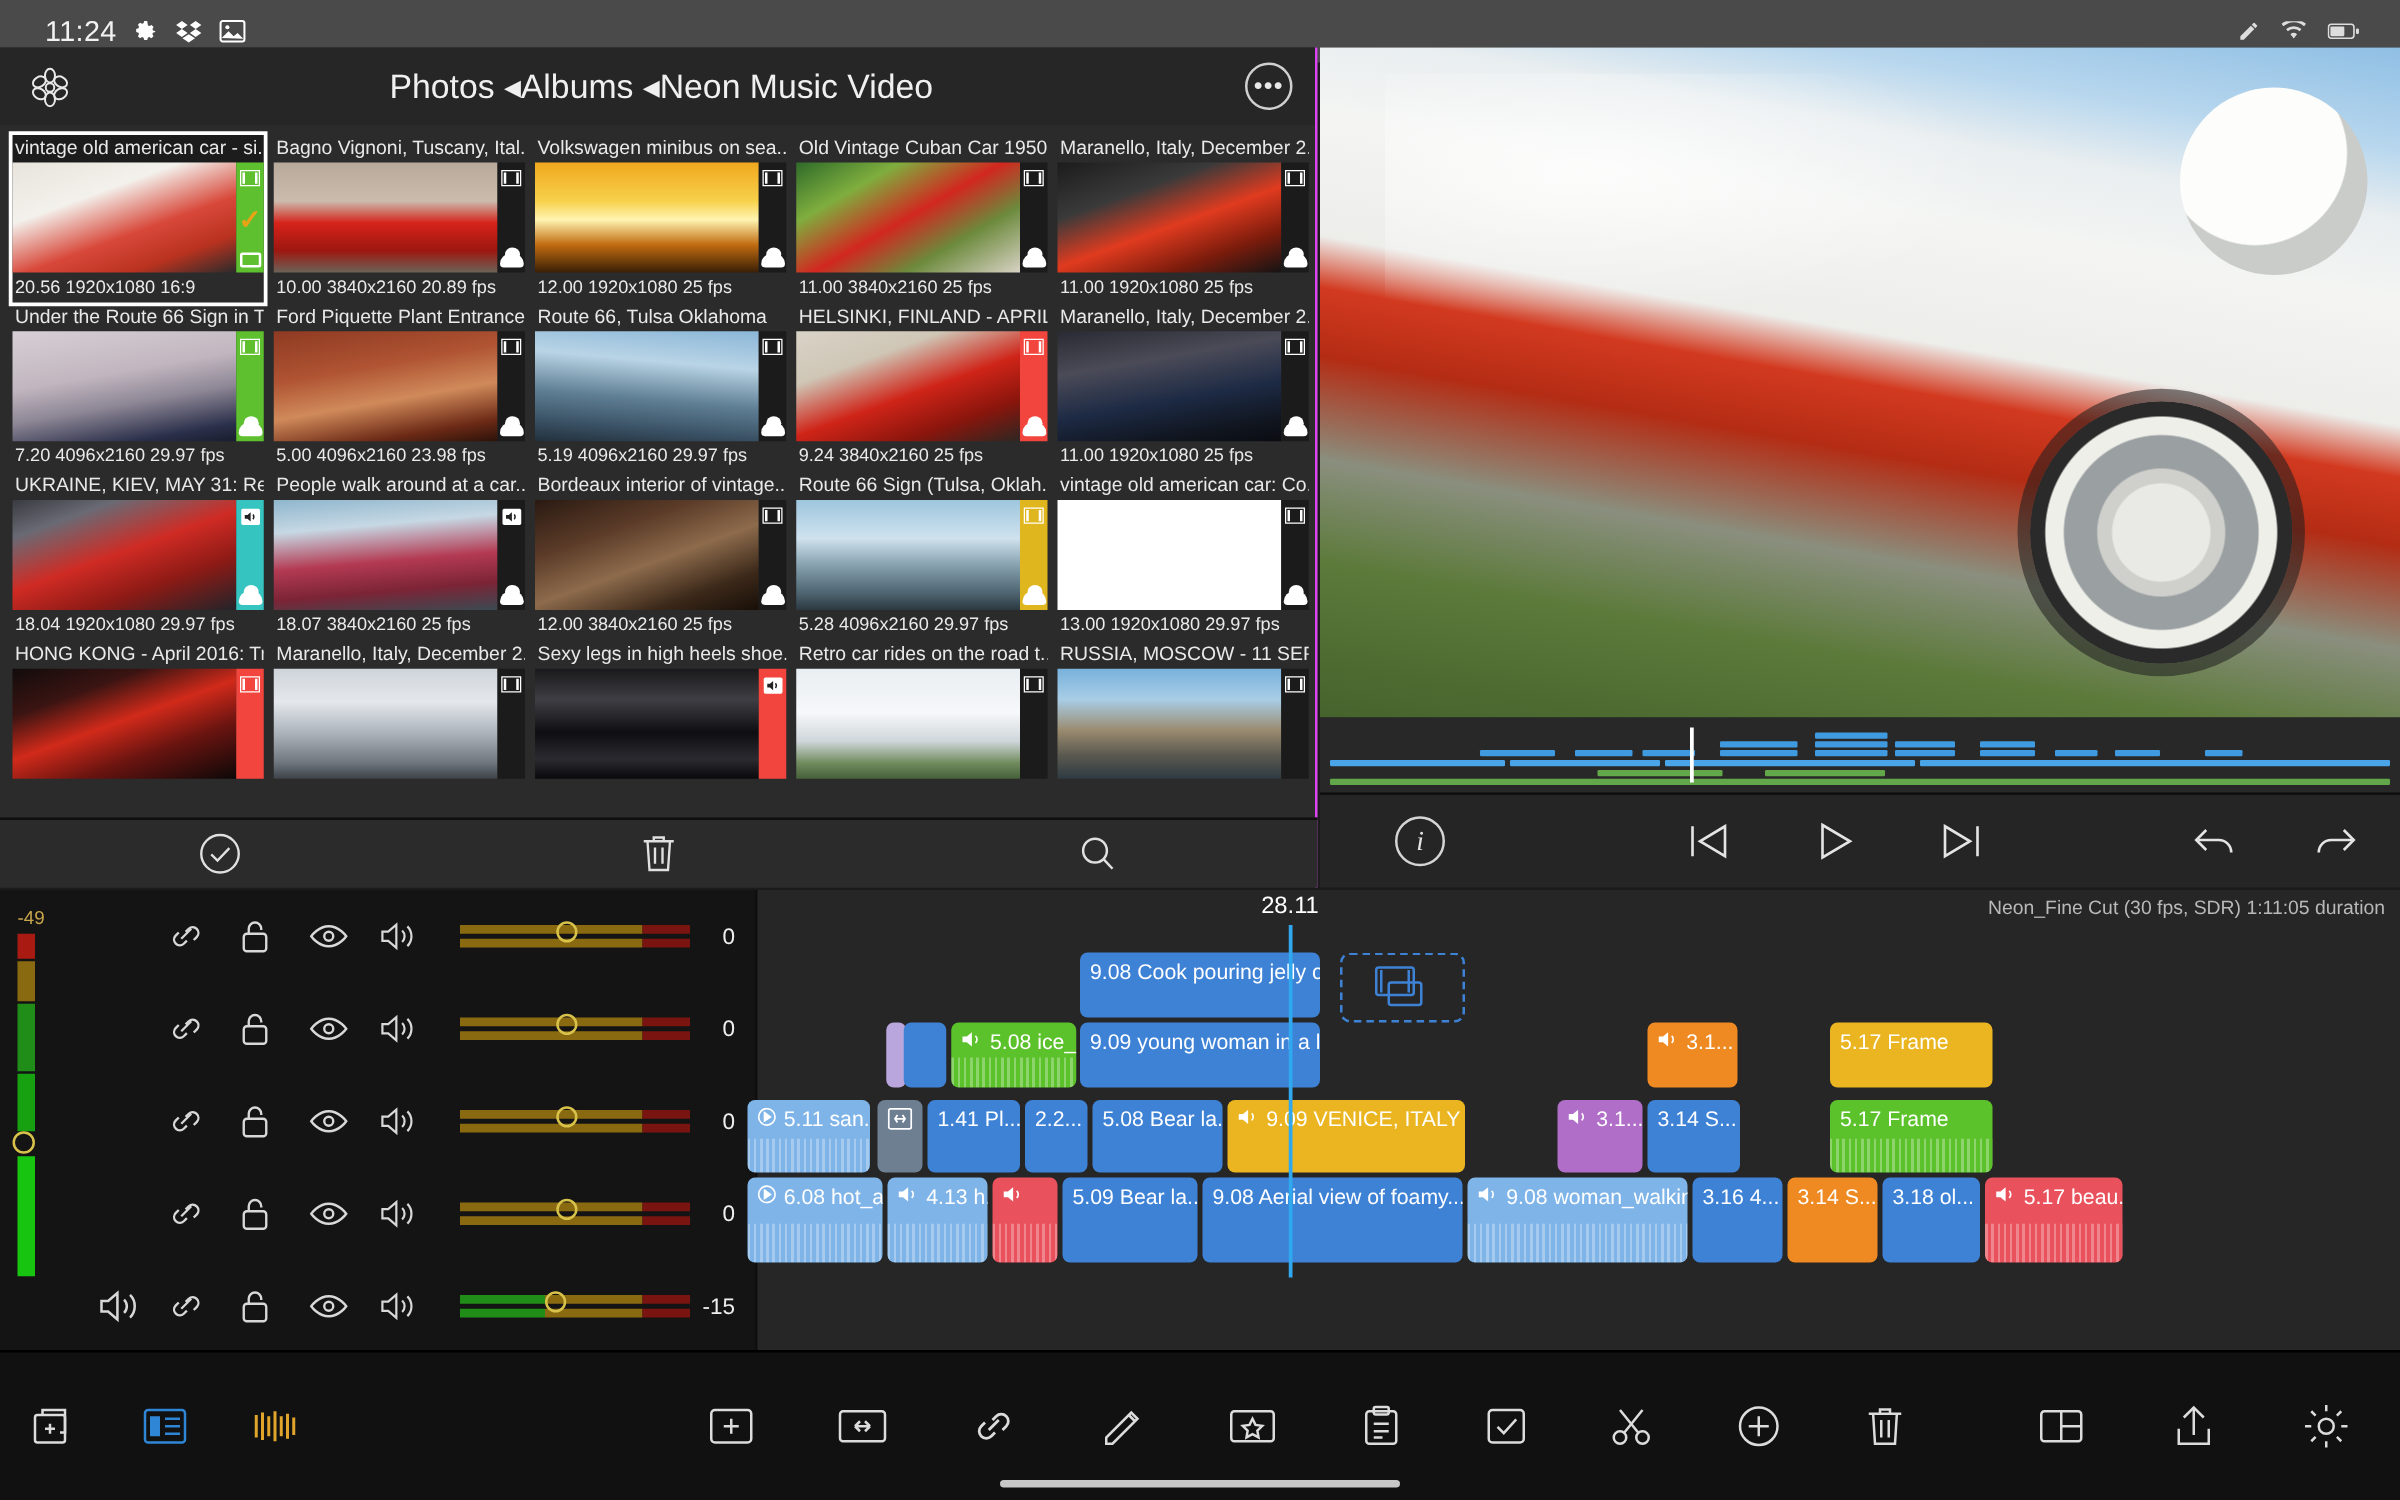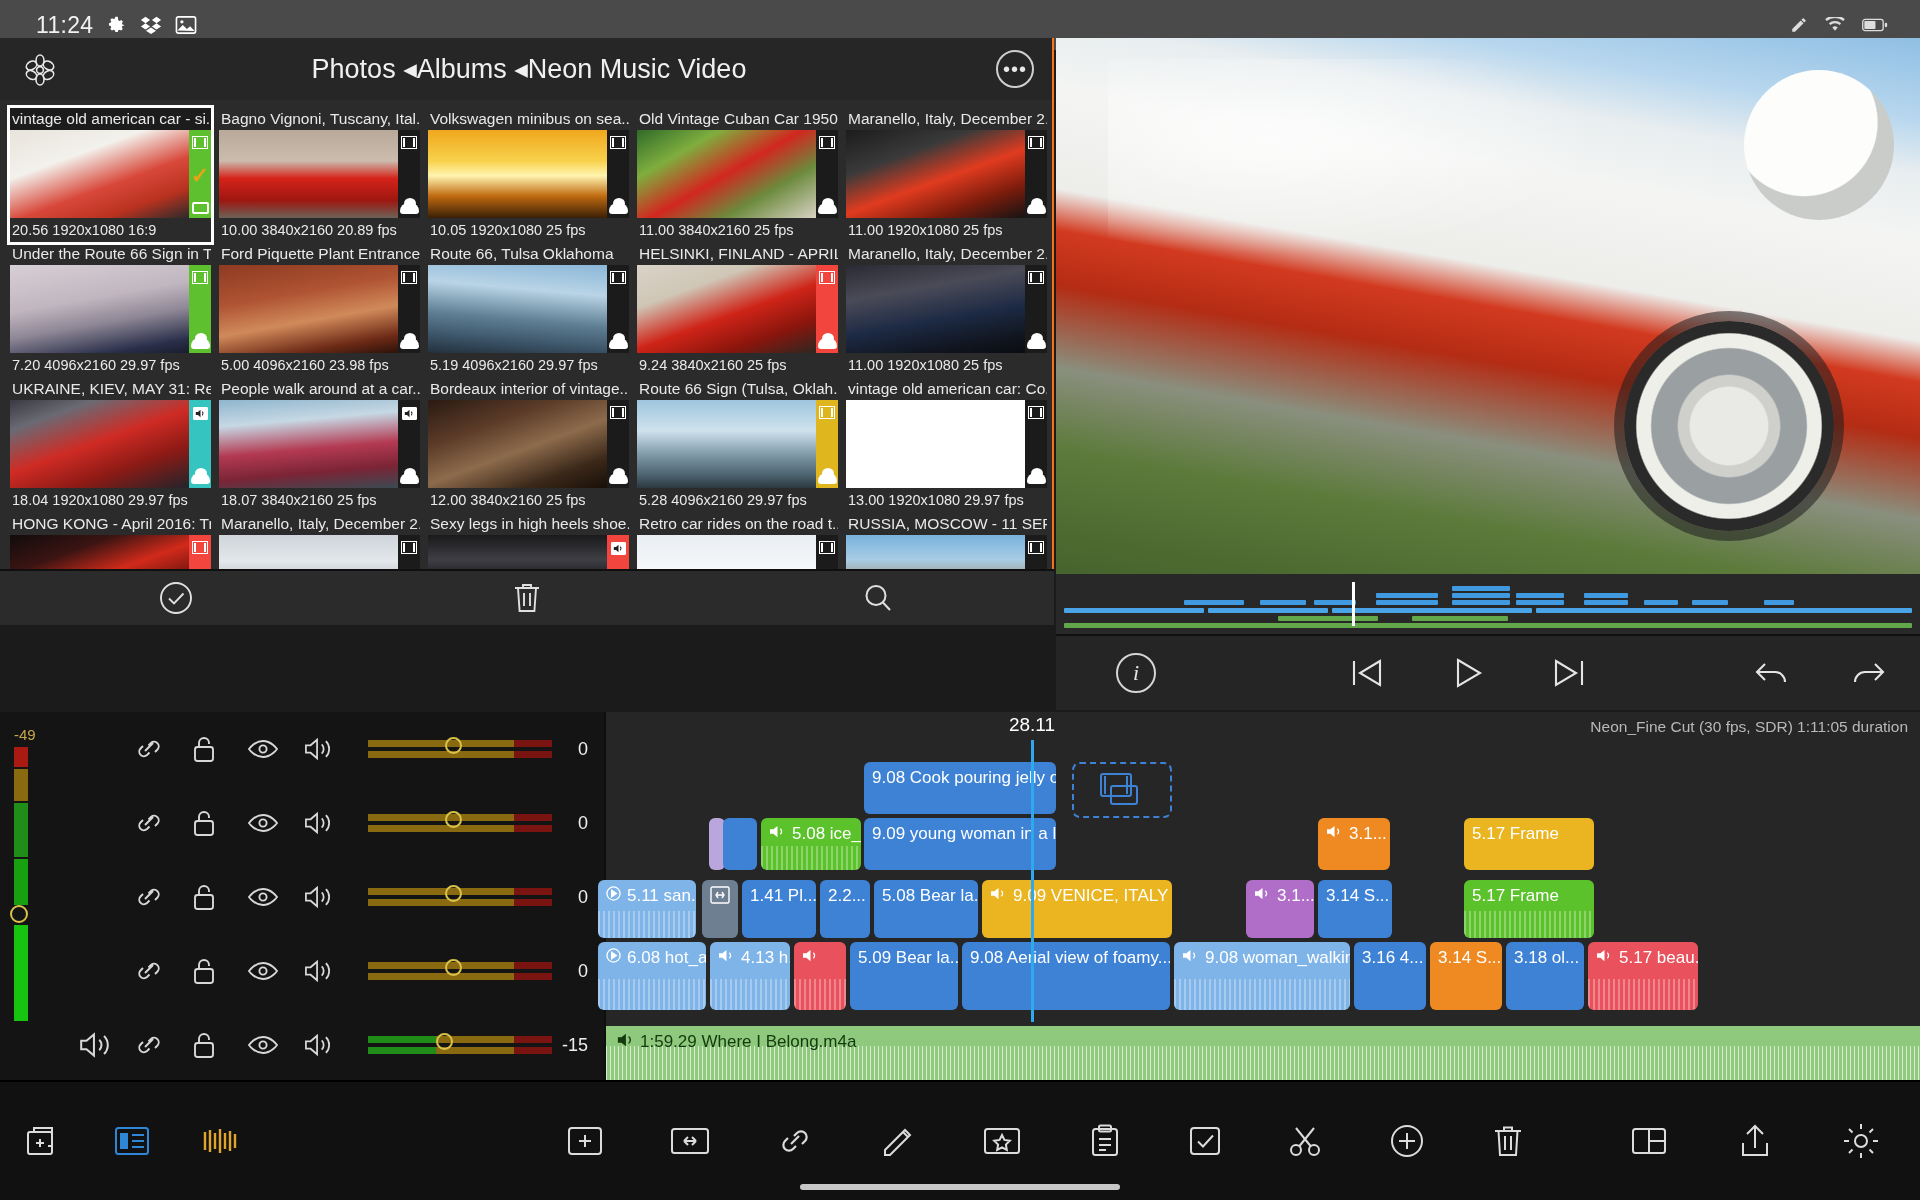--- a/index.html
+++ b/index.html
@@ -18,22 +18,22 @@
     background: #4a4a4a; display: flex; align-items: center;
     padding: 0 16px; color: #f2f2f2;
   }
   .status-left { display: flex; align-items: center; gap: 12px; margin-left: 20px; }
   .status-time { font-size: 23px; letter-spacing: .3px; }
   .status-right { margin-left: auto; display: flex; align-items: center; gap: 16px; margin-right: 16px; }
   .sicon { display: inline-flex; align-items: center; justify-content: center; }
 
   
   .browser {
-    position: absolute; left: 0; top: 38px; width: 1054px; height: 587px;
-    background: #2b2b2b; border-right: 2px solid #f97316;
+    position: absolute; left: 0; top: 38px; width: 1054px; height: 672px;
+    background: #2b2b2b; border-right: 2px solid #d946ef;
   }
   .browser-head {
     height: 62px; display: flex; align-items: center; padding: 0 18px;
     background: #262626;
   }
   .browser-title {
     flex: 1; text-align: center; color: #f0f0f0; font-size: 27px;
     white-space: nowrap; overflow: hidden;
   }
   .flower-btn { width: 44px; height: 44px; display:flex; align-items:center; justify-content:center; }
@@ -364,21 +364,21 @@
           </div>
           <div class="cell">
             <div class="cell-title">Volkswagen minibus on sea...</div>
             <div class="thumbwrap">
               <div class="thumb ph3"></div>
               <div class="badge-col dark">
                 <span class="film-ic"></span>
                 <span class="cloud-ic"></span>
               </div>
             </div>
-            <div class="meta">10.05  1920x1080  25 fps</div>
+            <div class="meta">12.00  1920x1080  25 fps</div>
           </div>
           <div class="cell">
             <div class="cell-title">Old Vintage Cuban Car 1950...</div>
             <div class="thumbwrap">
               <div class="thumb ph4"></div>
               <div class="badge-col dark">
                 <span class="film-ic"></span>
                 <span class="cloud-ic"></span>
               </div>
             </div>
@@ -925,30 +925,20 @@
       <div class="playhead" id="playhead" style="left:425px;height:282px;"></div>
       <div class="drop-target" id="drop-target" style="left: 466px; top: 22px; width: 100px; height: 56px;">
         <span>
           <svg width="46" height="36" viewBox="0 0 46 36" fill="none" stroke="#3e82d6" stroke-width="2">
             <rect x="2" y="2" width="30" height="22" rx="2"></rect>
             <path d="M6 4v18M28 4v18"></path>
             <rect x="12" y="14" width="26" height="18" rx="2"></rect>
           </svg>
         </span>
       </div>
-      <div class="tl-audio-row">
-        <div class="tl-audio-wave"></div>
-        <span style="position:relative;z-index:2;">
-          <svg width="18" height="16" viewBox="0 0 20 18" fill="#143a0d">
-              <path d="M2 6h4l5-4v14l-5-4H2V6z"></path>
-              <path d="M14 5a5 5 0 010 8" fill="none" stroke="#143a0d" stroke-width="1.6"></path>
-            </svg>
-        </span>
-        <span style="position:relative;z-index:2;">1:59.29 Where I Belong.m4a</span>
-      </div>
     <div class="clip blue" style="left: 258px; top: 22px; width: 192px; height: 52px;">
           <span style="position:relative;z-index:2;">9.08 Cook pouring jelly o ..</span>
         </div>
         <div class="clip lavender" style="left: 103px; top: 78px; width: 10px; height: 52px;">
           <span style="position:relative;z-index:2;"></span>
         </div>
         <div class="clip blue" style="left: 117px; top: 78px; width: 34px; height: 52px;">
           <span style="position:relative;z-index:2;"></span>
         </div>
         <div class="clip green" style="left: 155px; top: 78px; width: 100px; height: 52px;">

